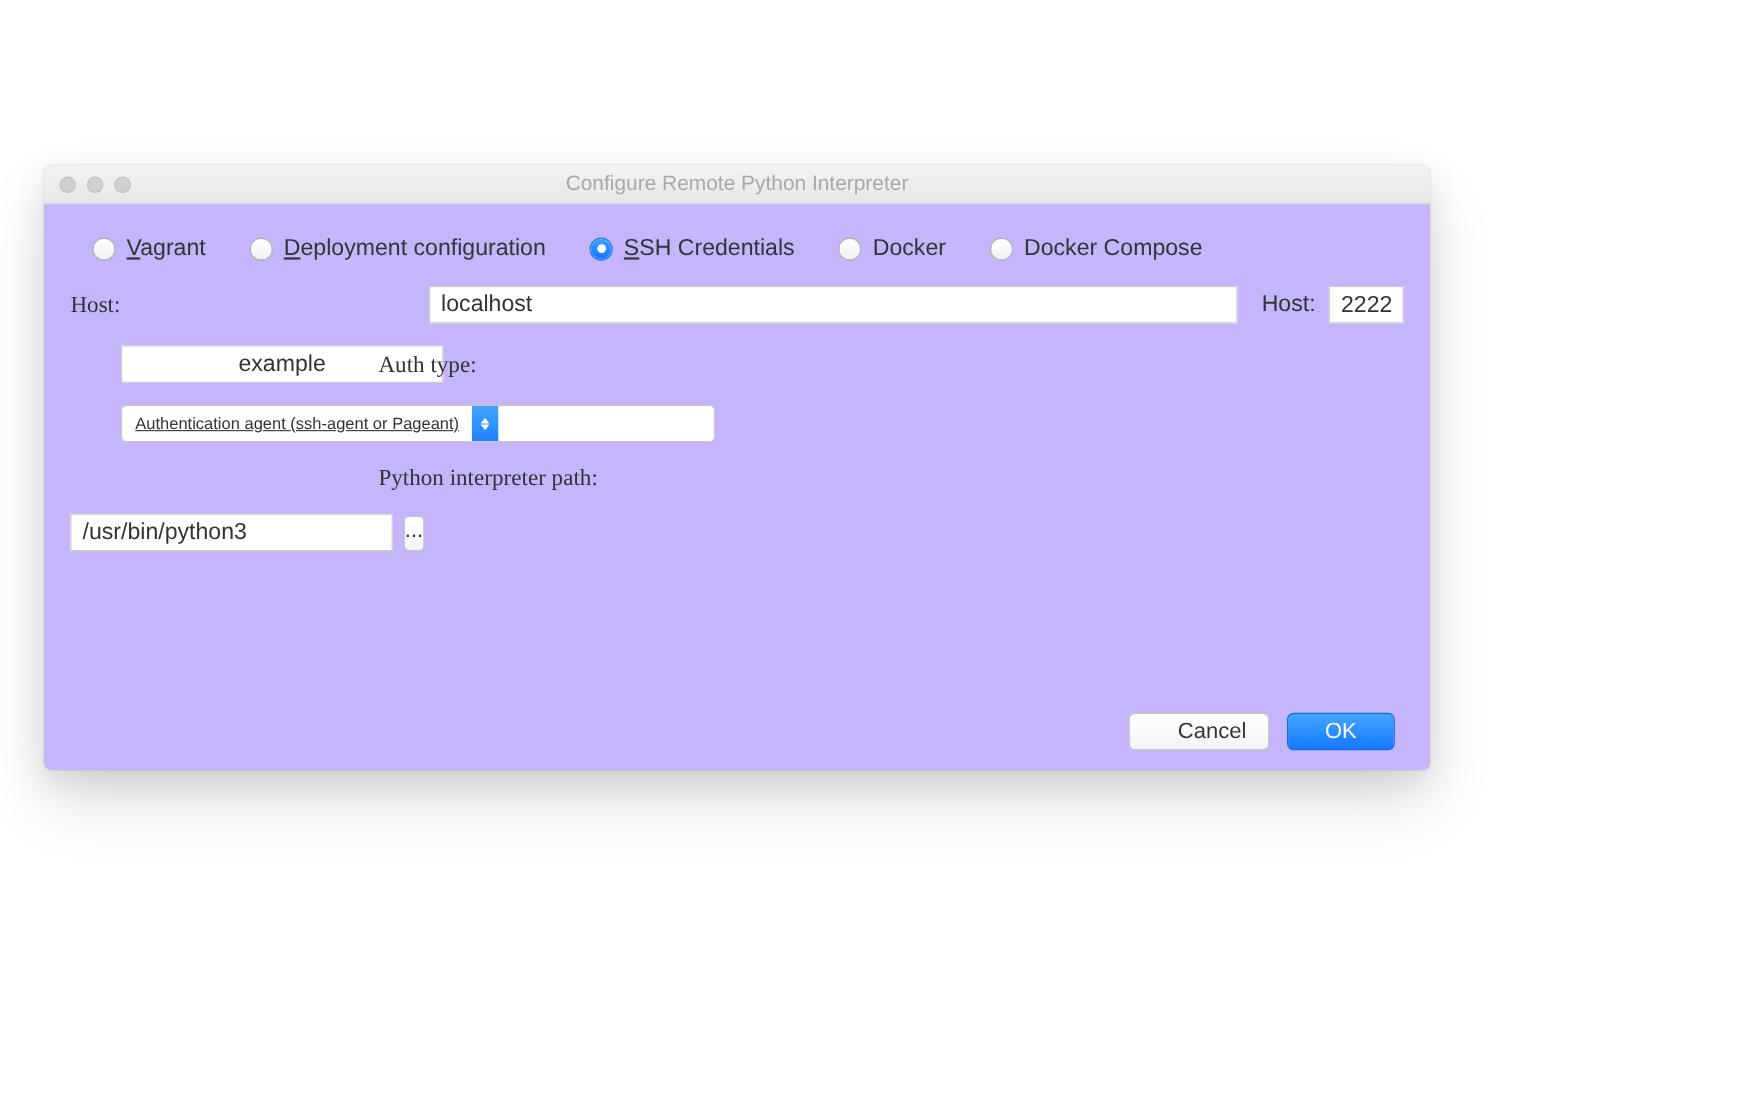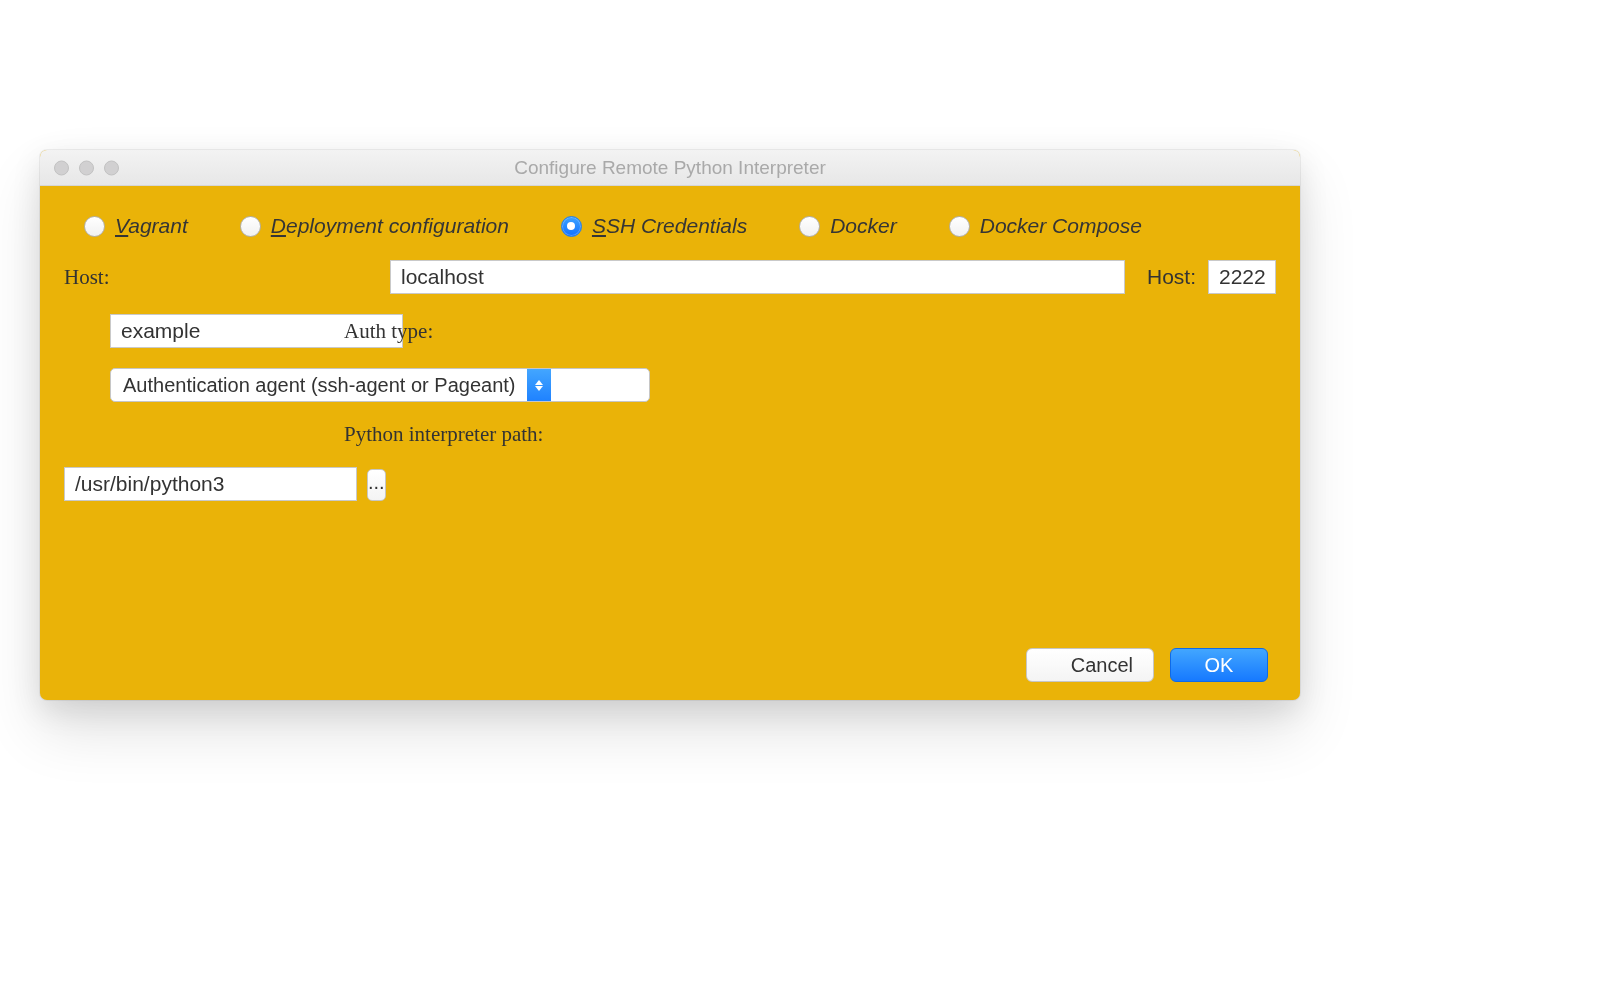--- a/index.html
+++ b/index.html
@@ -10,21 +10,21 @@
     font-family: -apple-system, "Helvetica Neue", Arial, sans-serif;
     font-size: 20px;
     color: #333;
   }
   .window {
     position: absolute;
     left: 40px;
     top: 150px;
     width: 1260px;
     height: 550px;
-    background: #eab308;
+    background: #c4b5fd;
     border-radius: 7px;
     box-shadow:
       0 30px 60px rgba(0,0,0,0.12),
       0 10px 30px rgba(0,0,0,0.10),
       0 0 0 1px rgba(0,0,0,0.06);
     display: flex;
     flex-direction: column;
   }
   .titlebar {
     height: 36px;
@@ -61,25 +61,24 @@
     padding: 24px 24px 0 24px;
     flex: 1;
     display: flex;
     flex-direction: column;
   }
 
   
   .radio-row {
     display: flex;
     align-items: center;
-    gap: 52px;
+    gap: 40px;
     padding: 4px 20px 22px 20px;
     font-size: 21px;
     color: #353535;
-    font-style: italic;
   }
   .radio-opt { display: flex; align-items: center; gap: 10px; cursor: default; }
   .radio {
     width: 21px; height: 21px;
     border-radius: 50%;
     border: 1px solid #b0b0b0;
     background: linear-gradient(#ffffff,#f1f1f1);
     display: inline-flex;
     align-items: center;
     justify-content: center;
@@ -114,38 +113,39 @@
     padding: 3px 10px;
     border: 1px solid #c9c9c9;
     background: #fff;
     color: #333;
     outline: none;
     border-radius: 0;
   }
   .host-input { flex: 1; }
   .port-label { margin-left: 10px; color:#333; }
   .port-input { width: 68px; text-align: left; }
-  .user-input { width: 300px; }
+  .user-input { width: 300px; text-align: center; }
 
   
   .combo {
     position: relative;
     display: inline-flex;
     align-items: center;
     height: 34px;
     background: #fff;
     border: 1px solid #c6c6c6;
     border-radius: 5px;
     overflow: hidden;
     min-width: 540px;
   }
   .combo .combo-text {
     padding: 0 12px;
-    font-size: 20px;
+    font-size: 15px;
     color: #333;
+    text-decoration: underline;
   }
   .combo .stepper {
     width: 24px;
     align-self: stretch;
     background: linear-gradient(#43a6ff,#1f82ff);
     display:flex; flex-direction:column;
     align-items:center; justify-content:center;
     gap:1px;
   }
   .combo .stepper .tri {

